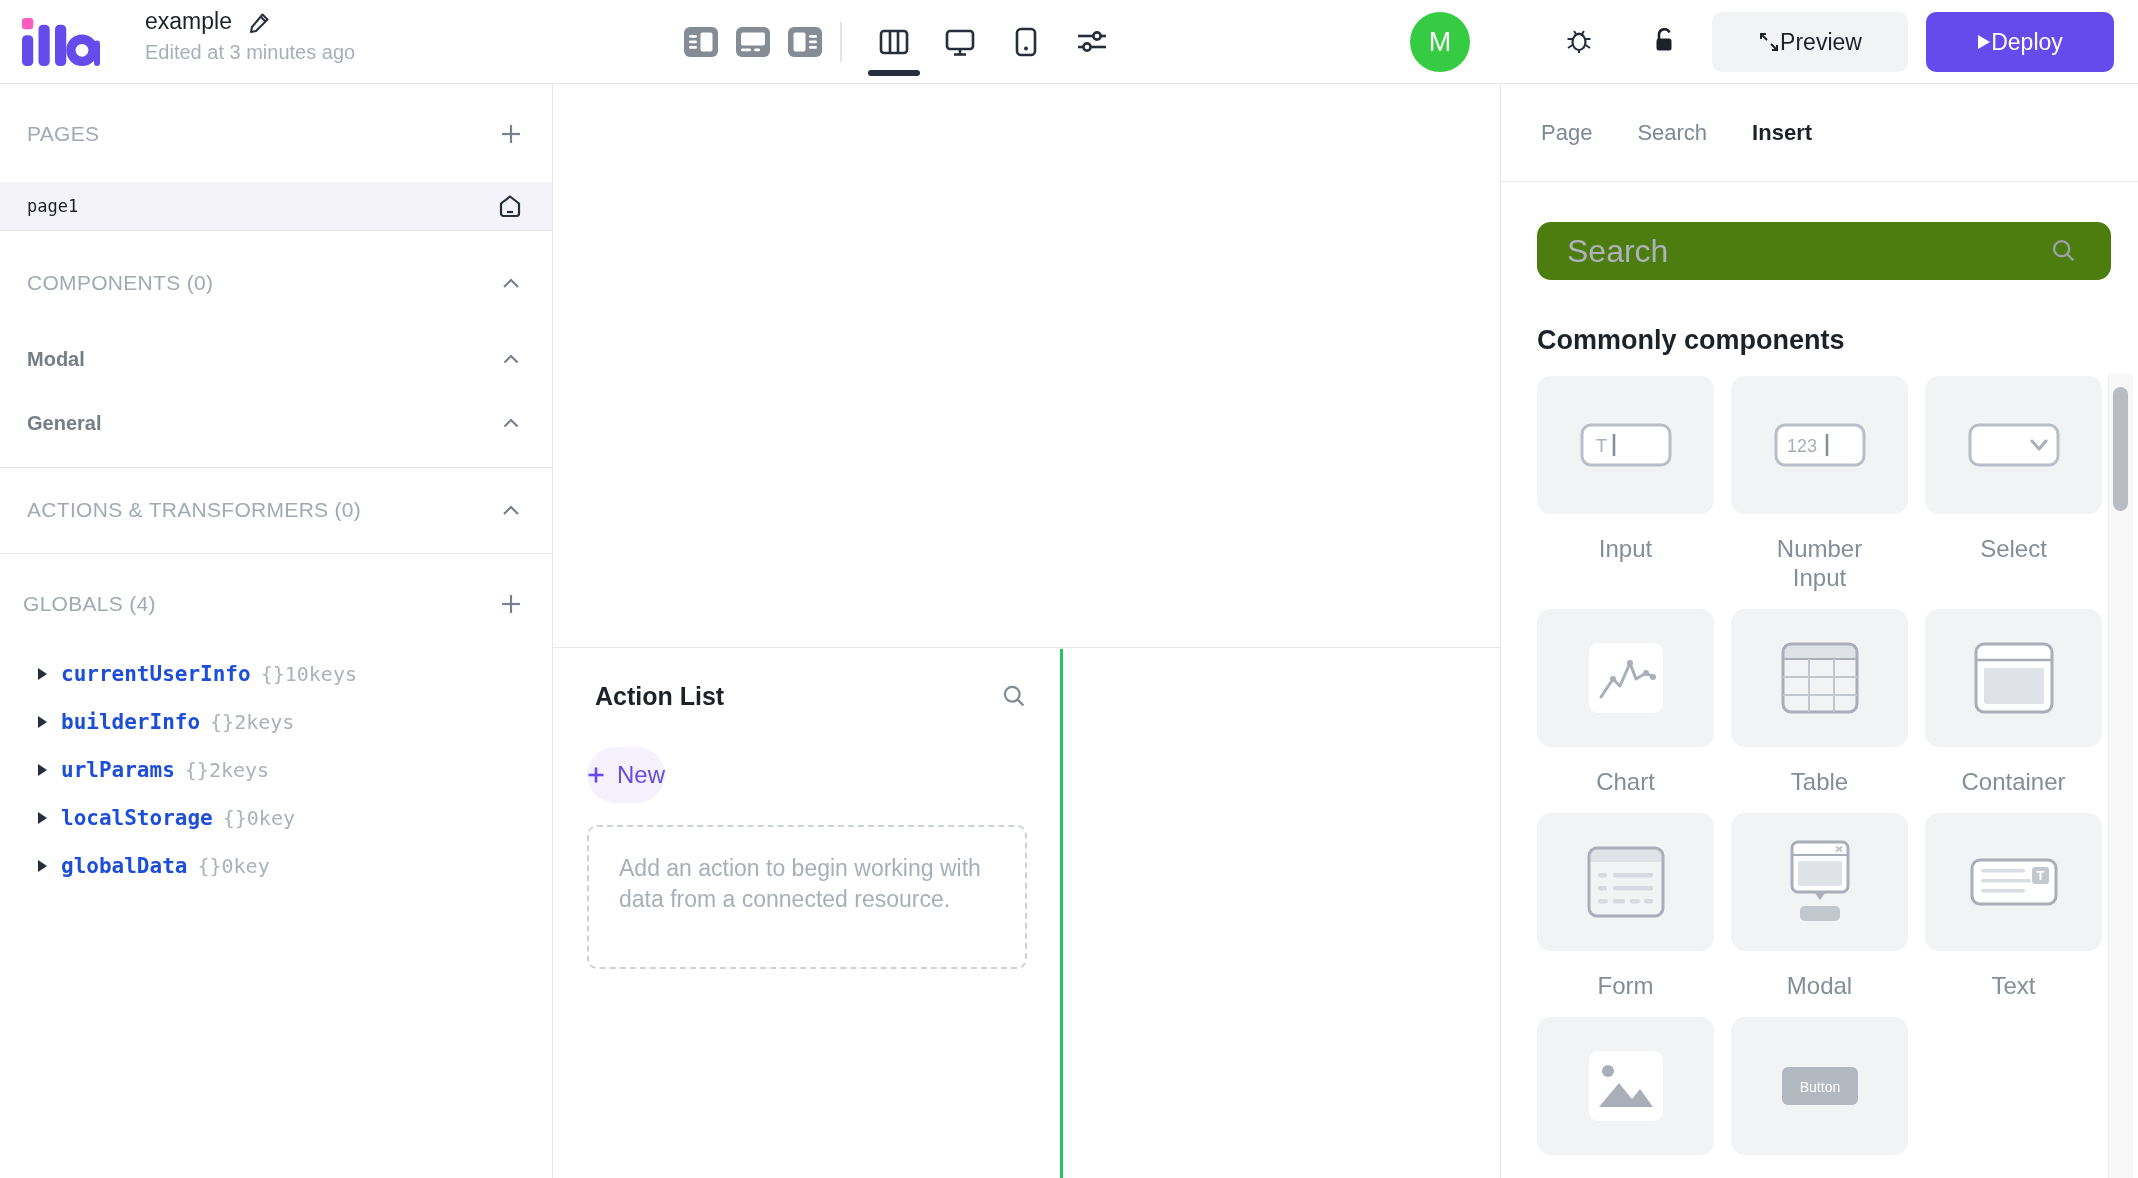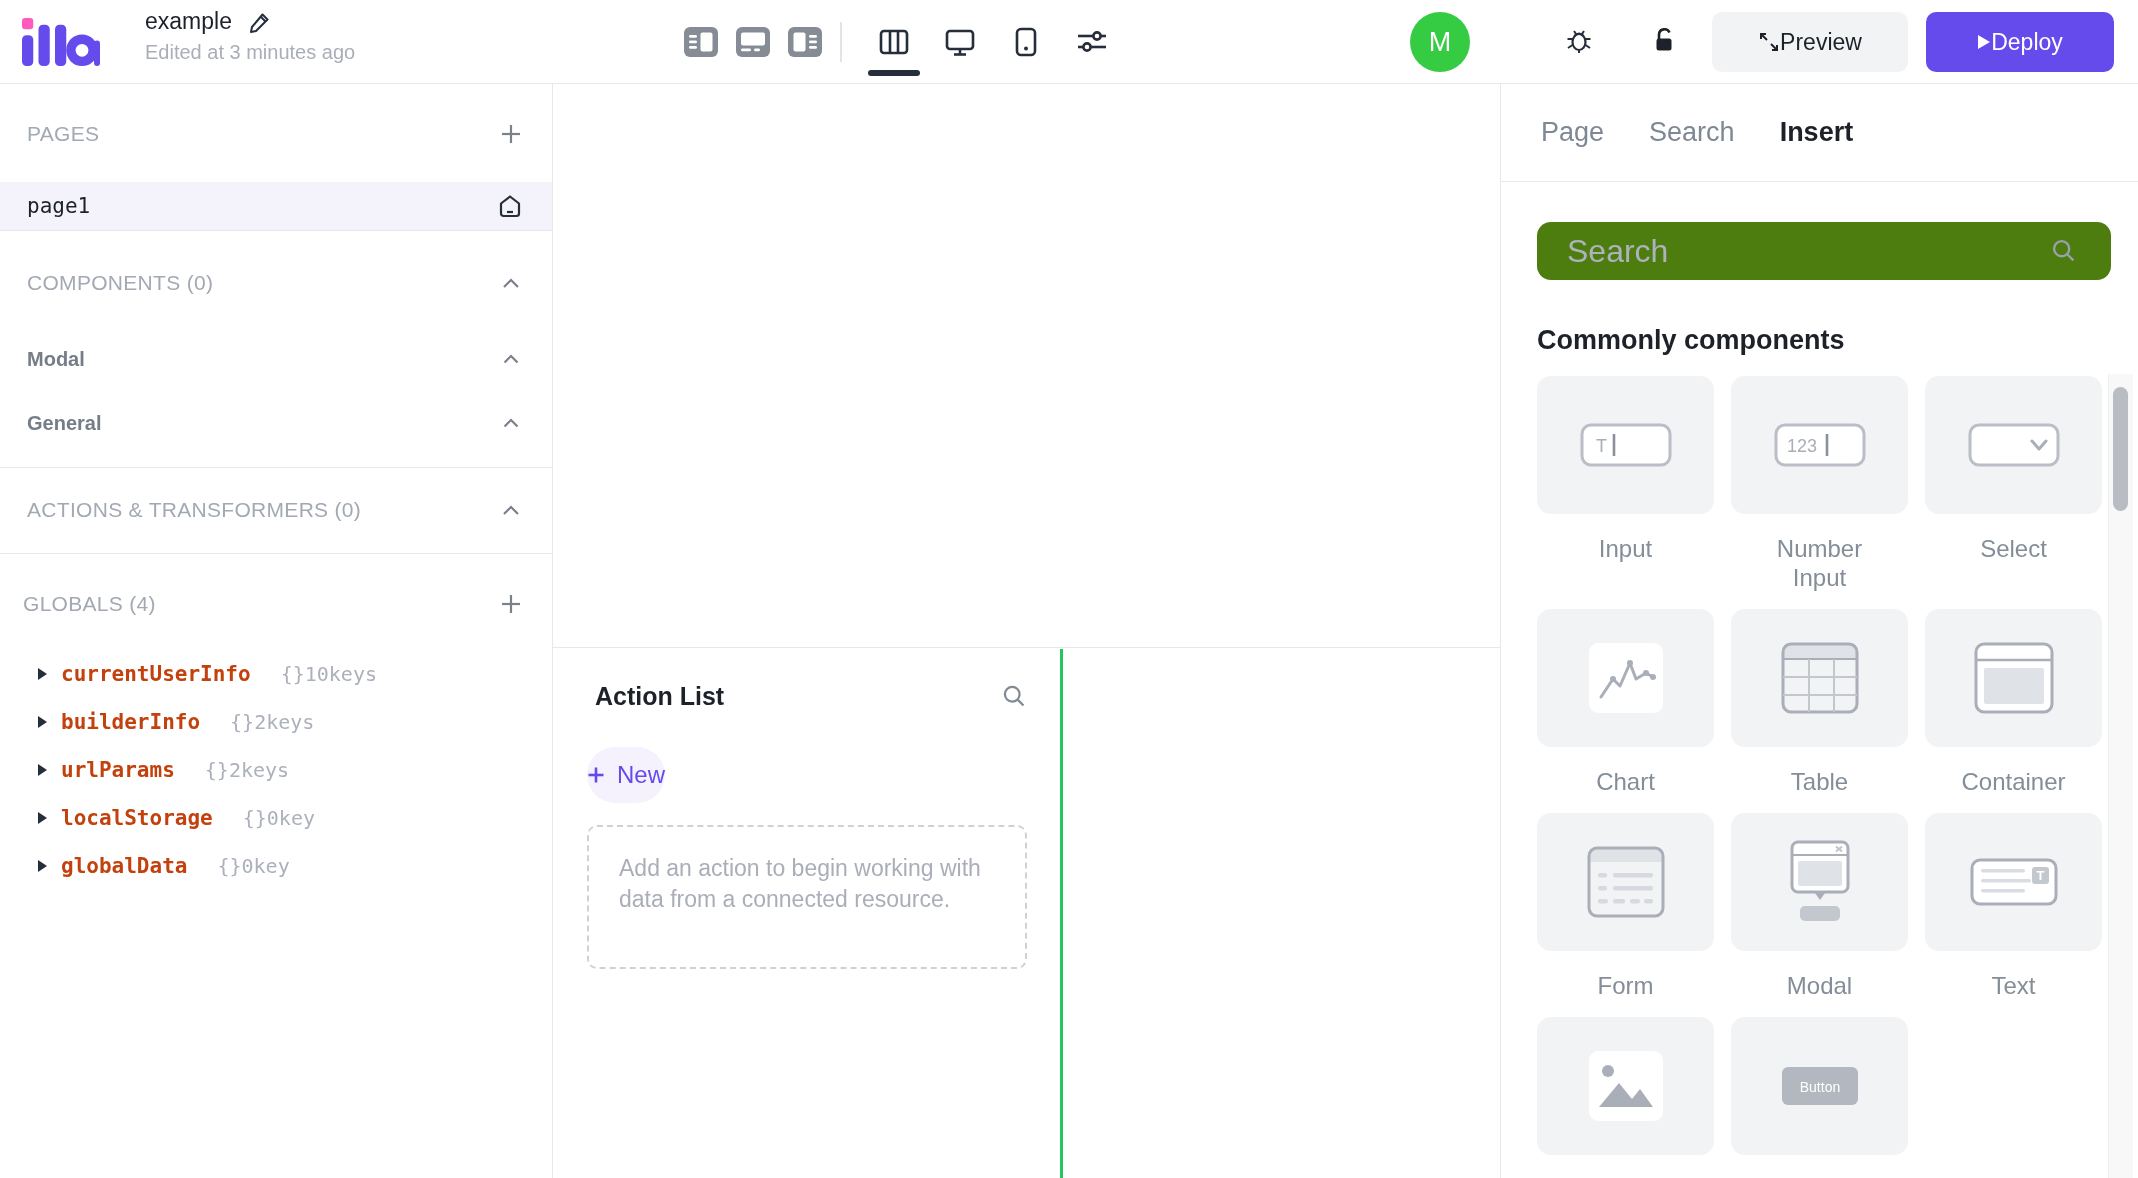--- a/index.html
+++ b/index.html
@@ -36,34 +36,34 @@
 
   
   .sidebar { position:absolute; left:0; top:84px; width:553px; height:1094px; background:#fff;
              border-right:1px solid #E7E8EA; }
   .sec-head { height:64px; display:flex; align-items:center; justify-content:space-between;
               padding:0 30px 0 27px; }
   .sec-head .t { font-size:21px; font-weight:500; color:#A3A9B3; letter-spacing:0.3px; }
   .icon-btn { width:22px; height:22px; cursor:pointer; display:flex; align-items:center; justify-content:center; }
   .page-row { height:48px; margin-top:16px; background:#F4F3FB; display:flex; align-items:center;
               justify-content:space-between; padding:0 28px 0 27px; cursor:pointer; }
-  .page-row .nm { font-family:"DejaVu Sans Mono",monospace; font-size:21px; color:#1D2129; }
+  .page-row .nm { font-family:"DejaVu Sans Mono",monospace; font-size:17px; color:#1D2129; }
   .hdiv { border-top:1px solid #E7E8EA; }
   .d1 { margin-top:18px; } .d2 { margin-top:20px; } .d3 { margin-top:11px; }
   .grp-row { height:48px; display:flex; align-items:center; justify-content:space-between;
              padding:0 30px 0 27px; cursor:pointer; }
   .grp-row .t { font-size:20px; font-weight:600; color:#767D87; }
   .m1 { margin-top:20px; } .m2 { margin-top:16px; }
   .sh1 { margin-top:10px; } .sh2 { margin-top:18px;padding-left:23px; }
   .tree { margin-top:14px; }
   .tree-row { height:48px; display:flex; align-items:center; padding-left:38px; cursor:pointer; }
   .tri { width:0; height:0; border-left:9px solid #272E3B; border-top:6px solid transparent;
          border-bottom:6px solid transparent; margin-right:14px; flex:none; }
   .tree-name { font-family:"DejaVu Sans Mono",monospace; font-size:21px; font-weight:bold;
-               color:#c2410c; margin-right:30px; }
+               color:#1d4ed8; margin-right:10px; }
   .tree-meta { font-family:"DejaVu Sans Mono",monospace; font-size:20px; color:#ABB0BA; }
 
   
   .canvas { position:absolute; left:553px; top:84px; width:947px; height:564px; background:#fff;
             border-bottom:1px solid #E7E8EA; }
   .action-panel { position:absolute; left:553px; top:649px; width:510px; height:529px; background:#fff;
                   border-right:3px solid #22c55e; }
   .ap-head { display:flex; align-items:center; justify-content:space-between; margin:33px 32px 0 42px; }
   .ap-title { font-size:25px; font-weight:600; color:#1D2129; }
   .new-btn { display:flex; align-items:center; justify-content:center; gap:12px; margin:36px 33px 0 34px;
@@ -72,21 +72,21 @@
   .dash-box { margin:22px 33px 0 34px; height:144px; border:2px dashed #CDD1D8; border-radius:10px;
               padding:26px 30px; }
   .dash-box .hint { width:390px; font-size:23px; line-height:31px; color:#A9AEB8; }
   .empty-area { position:absolute; left:1064px; top:649px; width:436px; height:529px; background:#fff; }
 
   
   .rpanel { position:absolute; left:1500px; top:84px; width:638px; height:1094px; background:#fff;
             border-left:1px solid #E7E8EA; overflow:hidden; }
   .rp-tabs { height:98px; display:flex; align-items:center; padding-left:40px; gap:45px;
              border-bottom:1px solid #E7E8EA; }
-  .rp-tab { font-size:27px; color:#7D8894; cursor:pointer; }
+  .rp-tab { font-size:22px; color:#7D8894; cursor:pointer; }
   .rp-tab.active { color:#1D2129; font-weight:600; }
   .rp-search { position:relative; margin:40px 36px 0 36px; }
   .rp-search input { width:574px; height:58px; background:#4d7c0f; border:none; border-radius:14px;
                      padding:0 70px 0 30px; font-size:32px; color:#1D2129; outline:none;
                      font-family:"Liberation Sans",sans-serif; }
   .rp-search input::placeholder { color:#ADB2BC; }
   .rp-search .mag { position:absolute; right:24px; top:15px; }
   .rp-heading { margin:45px 36px 0 36px; font-size:27px; font-weight:600; color:#1D2129; }
   .cmp-grid { margin:20px 36px 0 36px; display:grid; grid-template-columns:repeat(3,177px);
               column-gap:17px; row-gap:17px; }

